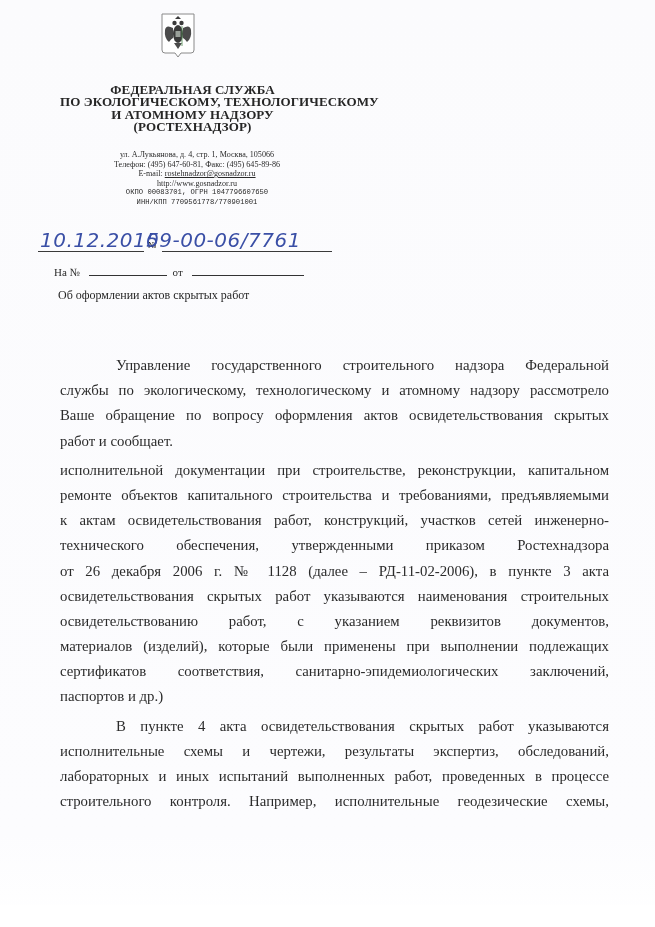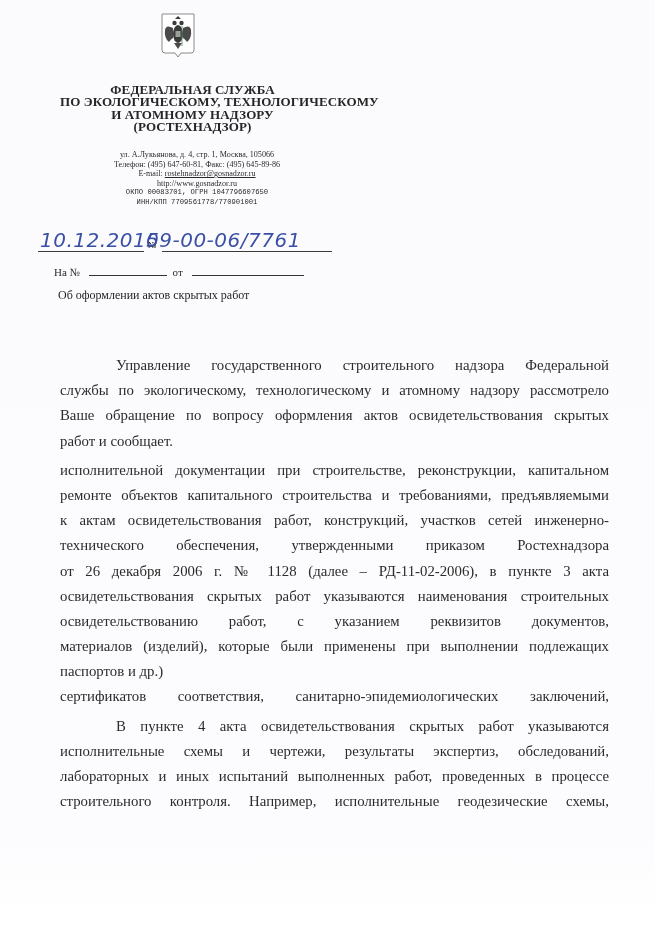--- a/index.html
+++ b/index.html
@@ -210,22 +210,22 @@
   <div class="gap"></div>
   <div class="para">
     <span class="line">исполнительной документации при строительстве, реконструкции, капитальном</span>
     <span class="line">ремонте объектов капитального строительства и требованиями, предъявляемыми</span>
     <span class="line">к актам освидетельствования работ, конструкций, участков сетей инженерно-</span>
     <span class="line">технического обеспечения, утвержденными приказом Ростехнадзора</span>
     <span class="line">от 26 декабря 2006 г. № 1128 (далее – РД-11-02-2006), в пункте 3 акта</span>
     <span class="line">освидетельствования скрытых работ указываются наименования строительных</span>
     <span class="line">освидетельствованию работ, с указанием реквизитов документов,</span>
     <span class="line">материалов (изделий), которые были применены при выполнении подлежащих</span>
+    <span class="line">сертификатов соответствия, санитарно-эпидемиологических заключений,</span>
     <span class="line last">паспортов и др.)</span>
-    <span class="line">сертификатов соответствия, санитарно-эпидемиологических заключений,</span>
   </div>
   <div class="gap"></div>
   <div class="para">
     <span class="line" style="padding-left:56px;">В пункте 4 акта освидетельствования скрытых работ указываются</span>
     <span class="line">исполнительные схемы и чертежи, результаты экспертиз, обследований,</span>
     <span class="line">лабораторных и иных испытаний выполненных работ, проведенных в процессе</span>
     <span class="line">строительного контроля. Например, исполнительные геодезические схемы,</span>
   </div>
 </div>
 

